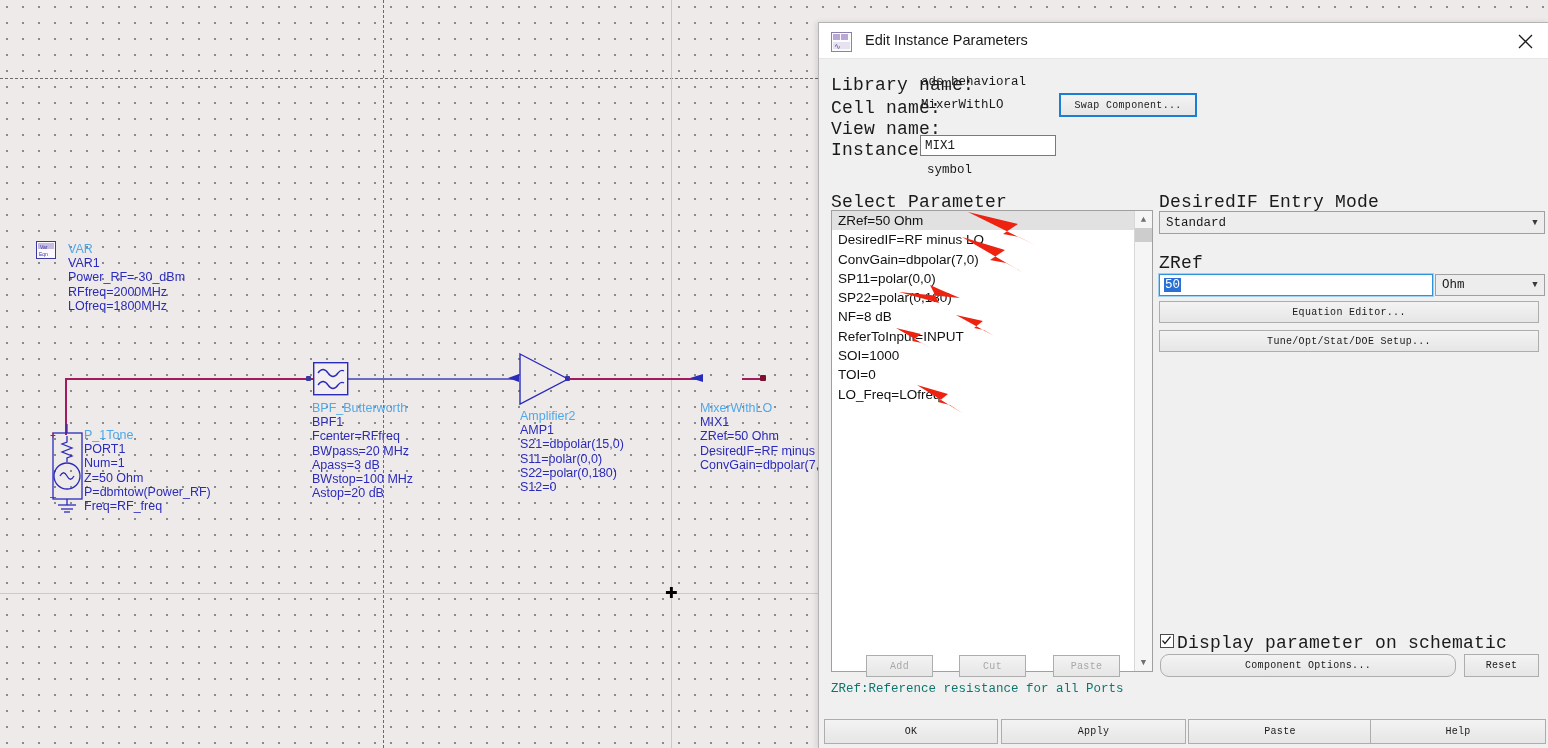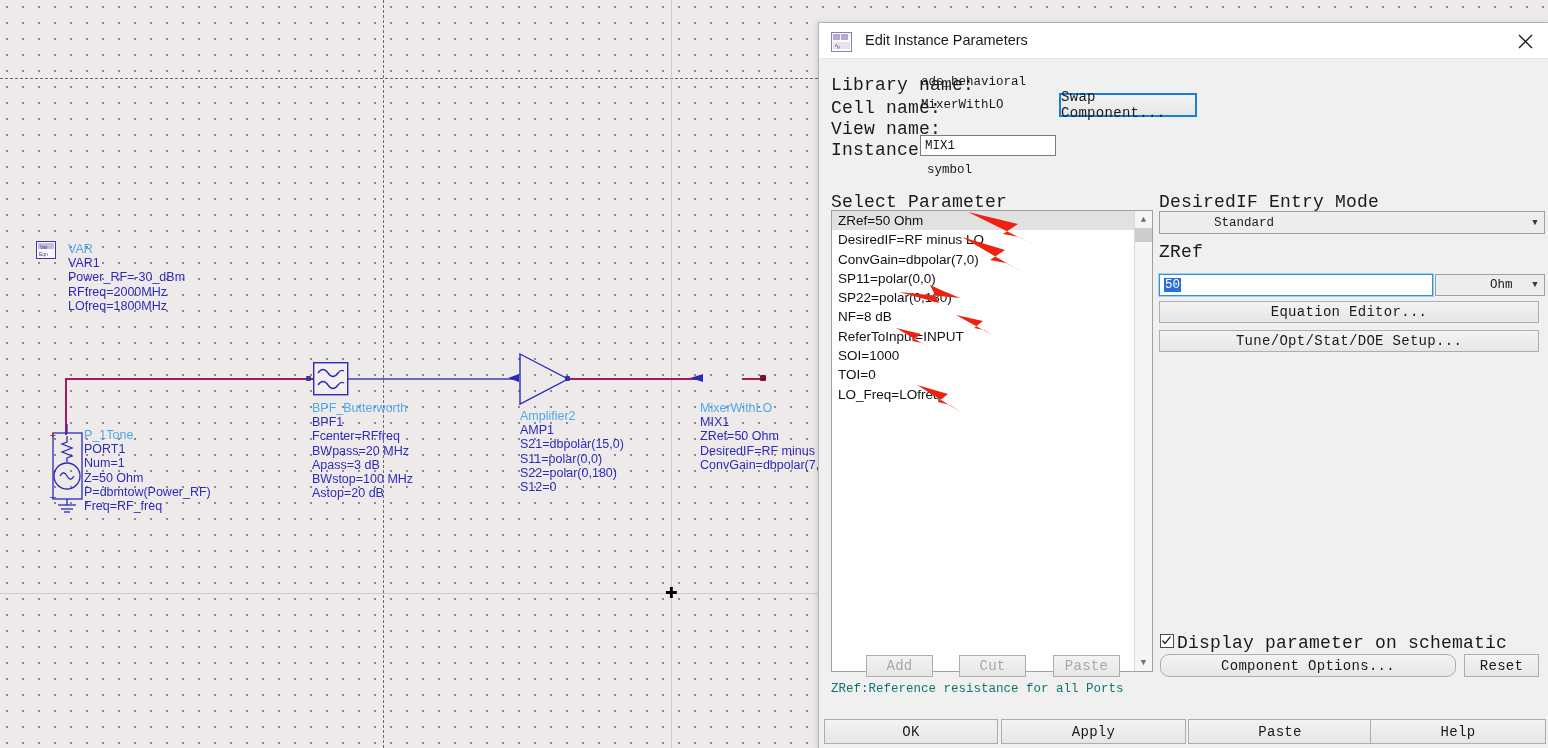--- a/index.html
+++ b/index.html
@@ -58,21 +58,21 @@
   #appicon .w{position:absolute;left:2px;top:10px;font-size:8px;line-height:8px;color:#5b4a82;}
   #closebtn{position:absolute;right:0;top:0;width:46px;height:35px;cursor:default;}
   #closebtn svg{position:absolute;left:15px;top:11px;}
 
   .frm{position:absolute;font-family:"Liberation Mono","DejaVu Sans Mono",monospace;}
   .flabel{font-size:18px;color:#1a1a1a;letter-spacing:.2px;}
   .fval{font-size:12.5px;color:#1a1a1a;}
 
   .btn{
     background:linear-gradient(#f3f3f3,#e6e6e6);
-    border:1px solid #adadad;color:#1a1a1a;font-size:14px;
+    border:1px solid #adadad;color:#1a1a1a;font-size:10px;
     font-family:"Liberation Mono","DejaVu Sans Mono",monospace;
     display:flex;align-items:center;justify-content:center;cursor:default;
     letter-spacing:.3px;
   }
   .btn.disabled{color:#a8a8a8;}
   .btn.focusring{border:2px solid #1a7fd4;}
 
   .listbox{
     position:absolute;background:#fff;border:1px solid #a0a0a0;overflow:hidden;
   }
@@ -88,21 +88,21 @@
   .scroll .arrow{position:absolute;left:0;width:17px;height:17px;
     display:flex;align-items:center;justify-content:center;color:#707070;font-size:9px;}
   .scroll .arrow.up{top:0;} .scroll .arrow.dn{bottom:0;}
   .scroll .thumb{position:absolute;left:0;top:17px;width:17px;height:14px;background:#cdcdcd;}
 
   .combo{
     position:absolute;background:#ededed;border:1px solid #a0a0a0;
     display:flex;align-items:center;font-size:12.5px;color:#1a1a1a;
     font-family:"Liberation Mono","DejaVu Sans Mono",monospace;padding-left:6px;
   }
-  .combo .cv{flex:1;margin-left:48px;}
+  .combo .cv{flex:1;}
   .combo .caret{width:18px;text-align:center;color:#3a3a3a;font-size:9px;}
 
   .textfield{
     position:absolute;background:#fff;border:1px solid #7a7a7a;
     font-size:12.5px;color:#1a1a1a;display:flex;align-items:center;padding-left:4px;
     font-family:"Liberation Mono","DejaVu Sans Mono",monospace;
   }
   .textfield.focus{border:1px solid #2f92dd;outline:1px solid #9fd0f0;}
   .selected-text{background:#2a6fd4;color:#fff;padding:0 1px;}
 
@@ -296,21 +296,21 @@
   <div class="btn disabled" style="position:absolute;left:234px;top:632px;width:65px;height:20px;">Paste</div>
 
   <div class="hint" style="left:12px;top:659px;">ZRef:Reference resistance for all Ports</div>
 
   <div class="frm flabel" style="left:340px;top:169px;">DesiredIF Entry Mode</div>
   <div class="combo" style="left:340px;top:188px;width:378px;height:21px;">
     <span class="cv">Standard</span>
     <span class="caret">▼</span>
   </div>
 
-  <div class="frm flabel" style="left:340px;top:219px;">ZRef</div>
+  <div class="frm flabel" style="left:340px;top:230px;">ZRef</div>
 
   <div class="textfield focus" style="left:340px;top:251px;width:268px;height:20px;">
     <span class="selected-text">50</span>
   </div>
 
   <div class="combo" style="left:616px;top:251px;width:102px;height:20px;">
     <span class="cv">Ohm</span>
     <span class="caret">▼</span>
   </div>
 

